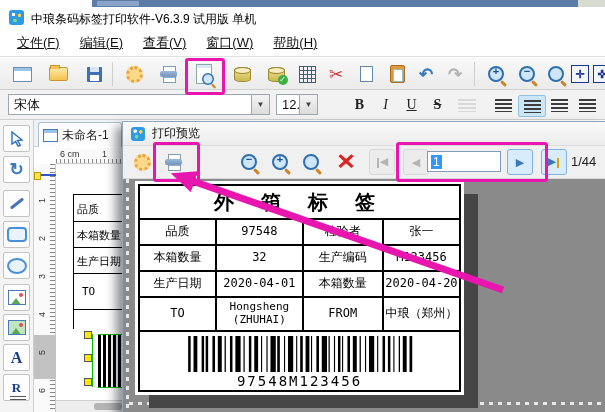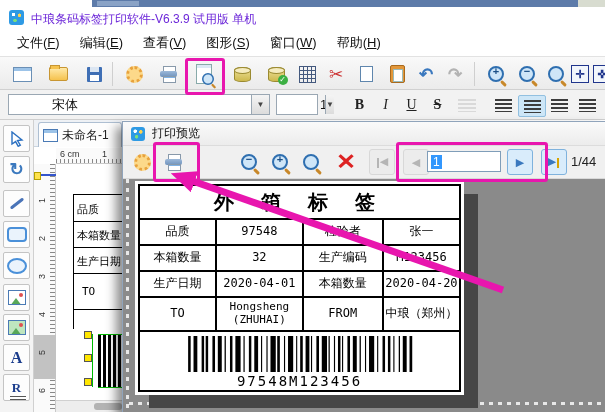--- a/index.html
+++ b/index.html
@@ -10,25 +10,25 @@
   
   .topstrip{left:0;top:0;width:605px;height:7px;background:linear-gradient(to right,#ffffff 0 92px,#5d7ba9 92px 578px,#d8dcd0 578px);}
   .topstrip .seg{position:absolute;left:97px;top:1px;width:42px;height:5px;background:#8aa3c6;}
 
   
   .titlebar{left:0;top:7px;width:605px;height:23px;background:#fff;}
   .appicon{position:absolute;left:9px;top:3px;width:15px;height:15px;border-radius:3px;
     background:radial-gradient(circle at 30% 30%,#fff 1.5px,transparent 2px),
                radial-gradient(circle at 70% 35%,#ffd24d 1.5px,transparent 2px),
                radial-gradient(circle at 40% 70%,#7be07b 1.5px,transparent 2px),#2e9ae4;}
-  .apptitle{position:absolute;left:31px;top:4px;font-size:12px;color:#6d28d9;}
+  .apptitle{position:absolute;left:31px;top:4px;font-size:12px;color:#000000;}
 
   
   .menubar{left:0;top:30px;width:605px;height:26px;background:#fff;display:flex;align-items:center;padding-left:8px;box-sizing:border-box;gap:2px;}
-  .menu-item{font-size:13px;color:#111;padding:3px 9px;white-space:nowrap;}
+  .menu-item{font-size:13px;color:#111;padding:3px 9px;white-space:nowrap;text-decoration:underline;}
   .menu-item u{text-decoration:underline;}
 
   
   .toolbar1{left:0;top:56px;width:605px;height:34px;background:linear-gradient(#f9f9f9,#ebebeb);border-top:1px solid #e2e2e2;border-bottom:1px solid #d0d0d0;box-sizing:border-box;}
   .toolbar2{left:0;top:90px;width:605px;height:30px;background:#f2f2f2;border-bottom:1px solid #cfcfcf;box-sizing:border-box;}
   .tbtn{position:absolute;top:3px;width:28px;height:28px;display:flex;align-items:center;justify-content:center;border-radius:3px;}
   .sep{position:absolute;top:5px;width:1px;height:24px;background:#cfcfcf;}
 
   
   .ig{font-size:17px;line-height:1;}
@@ -55,21 +55,21 @@
   .pasteico{position:relative;width:13px;height:16px;background:#e2973a;border:1px solid #a86a1e;border-radius:2px;}
   .pasteico::after{content:"";position:absolute;left:2px;top:3px;width:8px;height:11px;background:#fff;border:1px solid #9bb;}
   .fitbox{width:16px;height:16px;border:1px solid #20358c;display:flex;align-items:center;justify-content:center;color:#20358c;font-size:11px;font-weight:bold;background:#f2f6fb;}
   .printer{position:relative;width:18px;height:16px;}
   .printer .pt{position:absolute;left:3px;top:0;width:11px;height:5px;background:#fff;border:1px solid #8899aa;}
   .printer .pb{position:absolute;left:0;top:5px;width:17px;height:6px;background:linear-gradient(#9db9d9,#6f93bd);border-radius:2px;}
   .printer .po{position:absolute;left:3px;top:10px;width:11px;height:5px;background:#fff;border:1px solid #8899aa;box-shadow:inset 0 1px 0 #7fb2e5;}
 
   
   .combo{position:absolute;top:4px;height:21px;background:#fff;border:1px solid #9aa7b3;display:flex;align-items:center;box-sizing:border-box;}
-  .combo .val{flex:1;font-size:13px;padding:0 5px;color:#111;white-space:nowrap;overflow:hidden;margin-left:38px;}
+  .combo .val{flex:1;font-size:13px;padding:0 5px;color:#111;white-space:nowrap;overflow:hidden;}
   .combo .dd{width:17px;align-self:stretch;background:linear-gradient(#f4f4f4,#dcdcdc);border-left:1px solid #9aa7b3;display:flex;align-items:center;justify-content:center;font-size:8px;color:#444;}
   .stylebtn{position:absolute;top:4px;width:23px;height:22px;display:flex;align-items:center;justify-content:center;font-size:14px;color:#222;font-family:"Liberation Serif",serif;}
   .algn{position:absolute;top:5px;width:26px;height:20px;display:flex;align-items:center;justify-content:center;border-radius:2px;}
   .algn.sel{background:#cde6f7;border:1px solid #92c0e0;}
   .lines{width:17px;height:13px;background:repeating-linear-gradient(#3c3c3c 0 2px,transparent 2px 4px);}
   .lines.dim{opacity:.35;width:18px;}
 
   
   .sidebar{left:0;top:120px;width:34px;height:292px;background:#f4f4f4;border-right:1px solid #d0d0d0;box-sizing:border-box;}
   .sbtn{position:absolute;left:3px;width:27px;height:27px;background:#fdfdfd;border:1px solid #c4c4c4;border-radius:2px;display:flex;align-items:center;justify-content:center;box-sizing:border-box;}
@@ -155,21 +155,20 @@
 
   <div class="abs titlebar">
     <span class="appicon"></span>
     <span class="apptitle">中琅条码标签打印软件-V6.3.9 试用版 单机</span>
   </div>
 
   <div class="abs menubar">
     <span class="menu-item">文件(<u>F</u>)</span>
     <span class="menu-item">编辑(<u>E</u>)</span>
     <span class="menu-item">查看(<u>V</u>)</span>
-    <span class="menu-item">图形(<u>S</u>)</span>
     <span class="menu-item">窗口(<u>W</u>)</span>
     <span class="menu-item">帮助(<u>H</u>)</span>
   </div>
 
   <div class="abs toolbar1">
     <div class="tbtn" style="left:8px">
         <span class="newwin"></span>
       </div>
     <div class="tbtn" style="left:44px">
         <span class="folder"></span>

